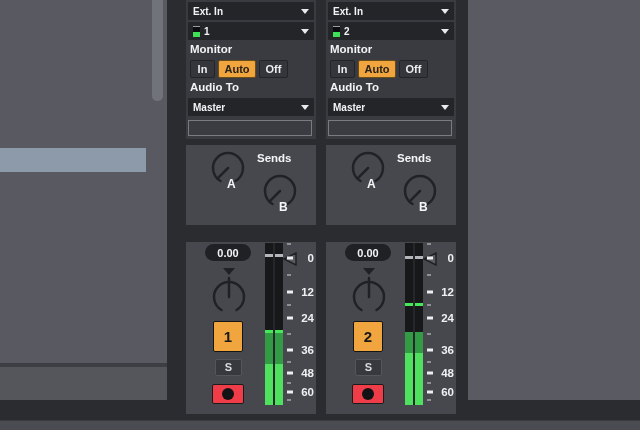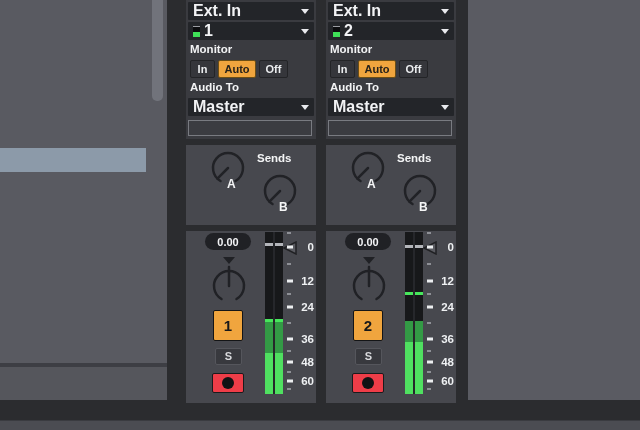--- a/index.html
+++ b/index.html
@@ -13,25 +13,25 @@
   .selection-bar{position:absolute;left:0;top:148px;width:146px;height:24px;background:#8c9aa9;}
   .panel-divider{position:absolute;left:0;top:363px;width:167px;height:4px;background:#3d3e44;}
   .panel-lower{position:absolute;left:0;top:367px;width:167px;height:33px;background:#55565c;}
   .right-panel{left:468px;top:0;width:172px;height:400px;background:#5a5b62;}
   .bottom-bar{left:0;top:420px;width:640px;height:10px;background:#4b4c52;border-top:1px solid #3a3b40;}
 
   
   .track{position:absolute;top:0;width:130px;height:403px;}
   .io-section{position:absolute;left:0;top:0;width:130px;height:139px;background:#3a3b40;}
   .sends-section{position:absolute;left:0;top:145px;width:130px;height:80px;background:#47484e;}
-  .mixer-section{position:absolute;left:0;top:231px;width:130px;height:172px;background:#47484e;}
+  .mixer-section{position:absolute;left:0;top:242px;width:130px;height:172px;background:#47484e;}
 
   .dropdown{position:absolute;left:2px;width:126px;height:18px;background:#232529;border-radius:1px;
             display:flex;align-items:center;gap:4px;padding:0 5px;box-sizing:border-box;
-            color:#f2f3f5;font-size:16px;font-weight:bold;cursor:default;}
+            color:#f2f3f5;font-size:10px;font-weight:bold;cursor:default;}
   .dd-input{top:2px;} .dd-chan{top:22px;} .dd-out{top:98px;}
   .dd-arrow{width:0;height:0;border-left:4px solid transparent;border-right:4px solid transparent;
             border-top:5px solid #e9eaee;margin-left:auto;}
   .mini-meter{position:relative;width:7px;height:11px;background:#0b0c0e;display:inline-block;flex:none;}
   .mini-meter i{position:absolute;left:0;right:0;top:0;height:1px;background:#9a9ca2;}
   .mini-meter b{position:absolute;left:0;right:0;bottom:0;height:5px;background:#3fdf58;}
 
   .io-label{position:absolute;left:4px;color:#f2f3f4;font-size:11.5px;font-weight:bold;}
   .lbl-monitor{top:43px;} .lbl-audioto{top:81px;}
 

